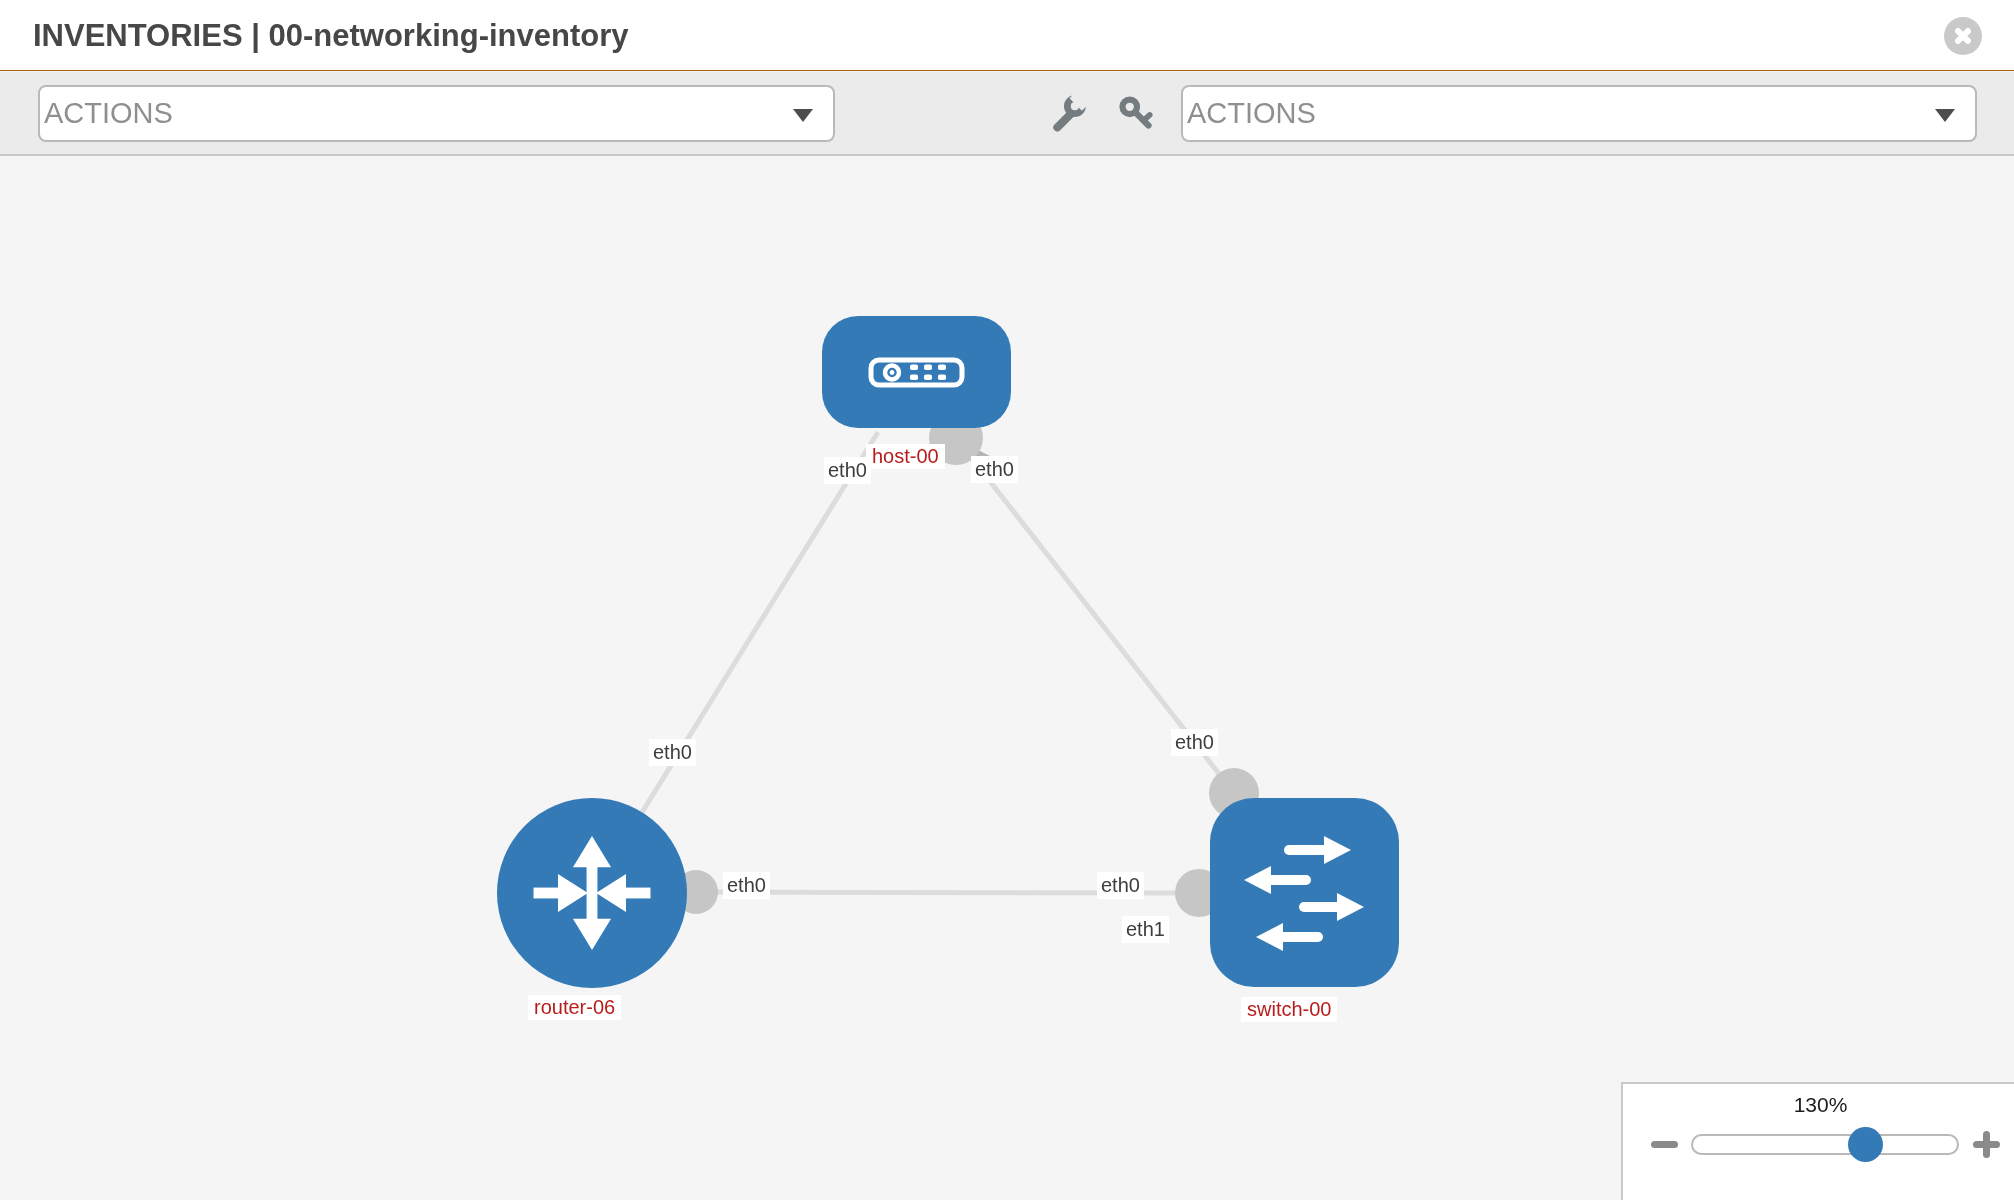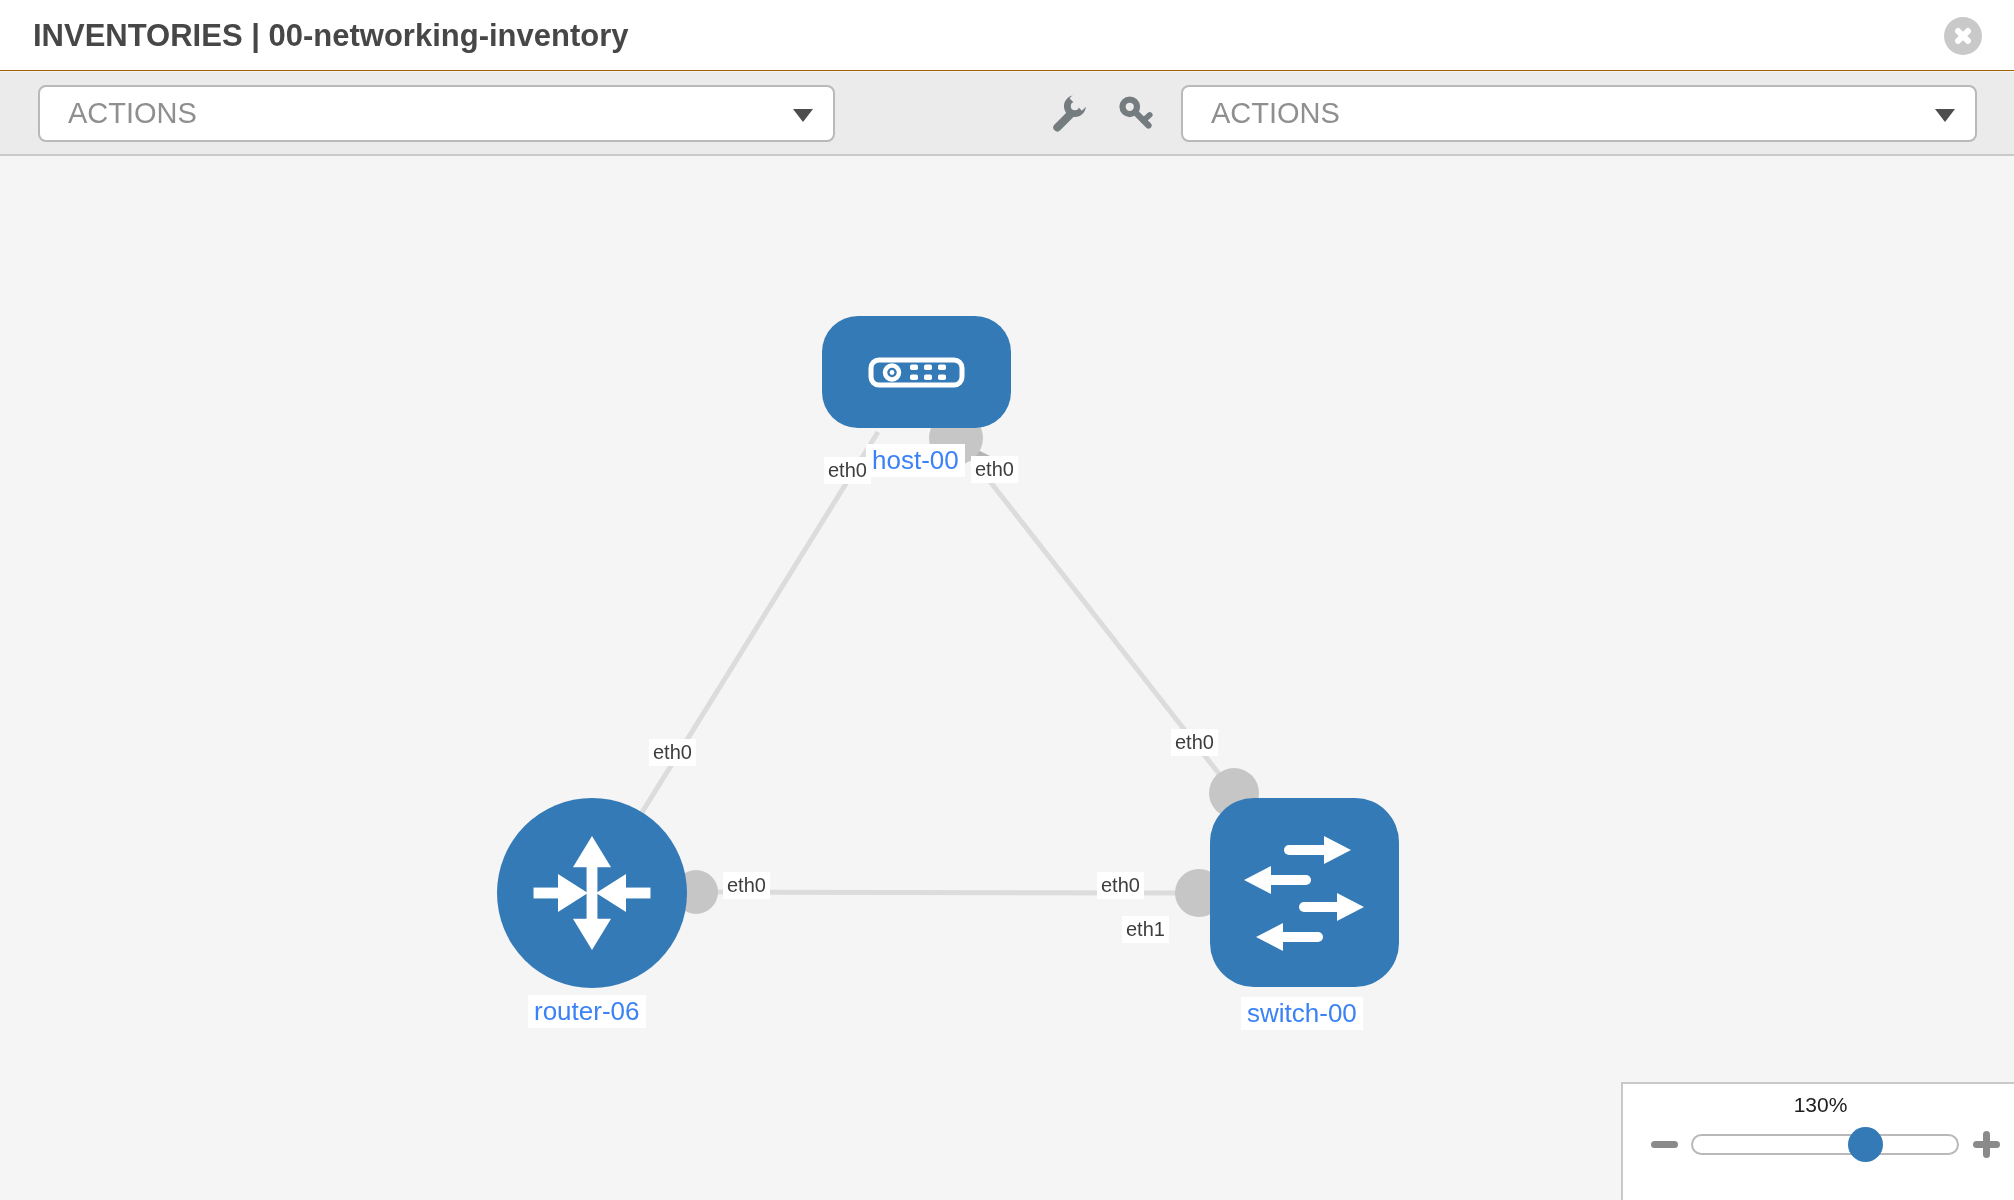--- a/index.html
+++ b/index.html
@@ -28,43 +28,43 @@
   .close-btn .xbar.a{transform:rotate(45deg);}
   .close-btn .xbar.b{transform:rotate(-45deg);}
   
   .toolbar{
     position:absolute;left:0;top:72px;width:2014px;height:82px;
     background:#ebebeb;border-bottom:2px solid #c9c9c9;box-sizing:content-box;
   }
   .dropdown{
     position:absolute;top:13px;height:57px;background:#ffffff;
     border:2px solid #b9b9b9;border-radius:8px;box-sizing:border-box;
-    display:flex;align-items:center;padding:0 28px;
+    display:flex;align-items:center;padding:0 4px;
     font-size:29px;color:#8f8f8f;cursor:pointer;
   }
   .caret{
     position:absolute;right:20px;top:50%;margin-top:-5px;width:0;height:0;
     border-left:10px solid transparent;border-right:10px solid transparent;
     border-top:13px solid #4d4d4d;
   }
   .tool-icon{position:absolute;top:50%;transform:translateY(-50%);cursor:pointer;}
   
   .canvas{
     position:absolute;left:0;top:156px;width:2014px;height:1044px;
     background:#f5f5f5;overflow:hidden;
   }
   .links-svg{position:absolute;left:0;top:0;}
   .port{position:absolute;border-radius:50%;background:#c6c6c6;}
   .node{position:absolute;background:#337ab7;display:flex;align-items:center;justify-content:center;cursor:pointer;}
   .node.host{border-radius:36px;}
   .node.router{border-radius:50%;}
   .node.switch{border-radius:44px;}
   .nodelabel{
-    position:absolute;background:#ffffff;color:#3b82f6;
-    font-size:26px;padding:1px 6px;white-space:nowrap;z-index:6;
+    position:absolute;background:#ffffff;color:#b91c1c;
+    font-size:20px;padding:1px 6px;white-space:nowrap;z-index:6;
   }
   .iflabel{
     position:absolute;background:#ffffff;color:#3d3d3d;
     font-size:20px;padding:2px 4px;white-space:nowrap;z-index:4;
   }
   
   .zoom-panel{
     position:absolute;left:1621px;top:926px;width:395px;height:120px;
     background:#ffffff;border-left:2px solid #c9c9c9;border-top:2px solid #c9c9c9;
   }

